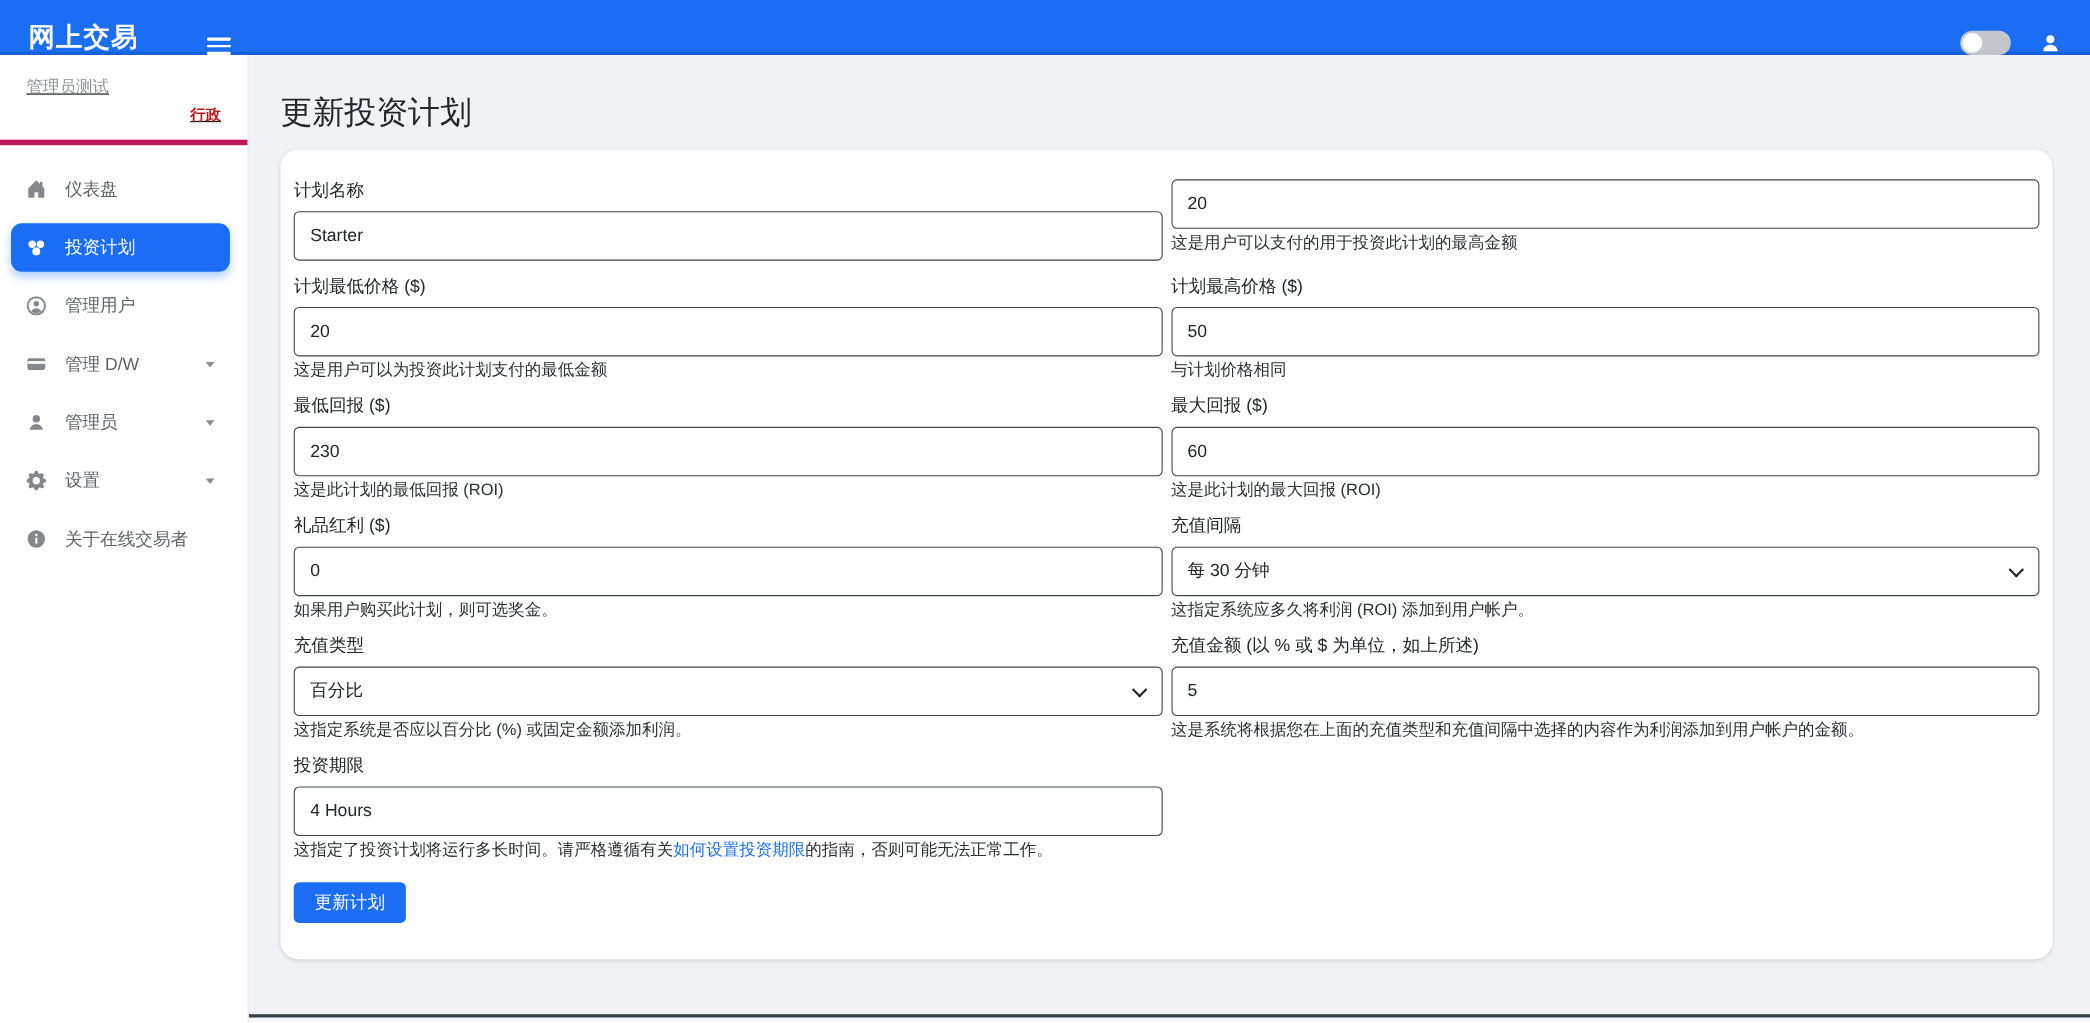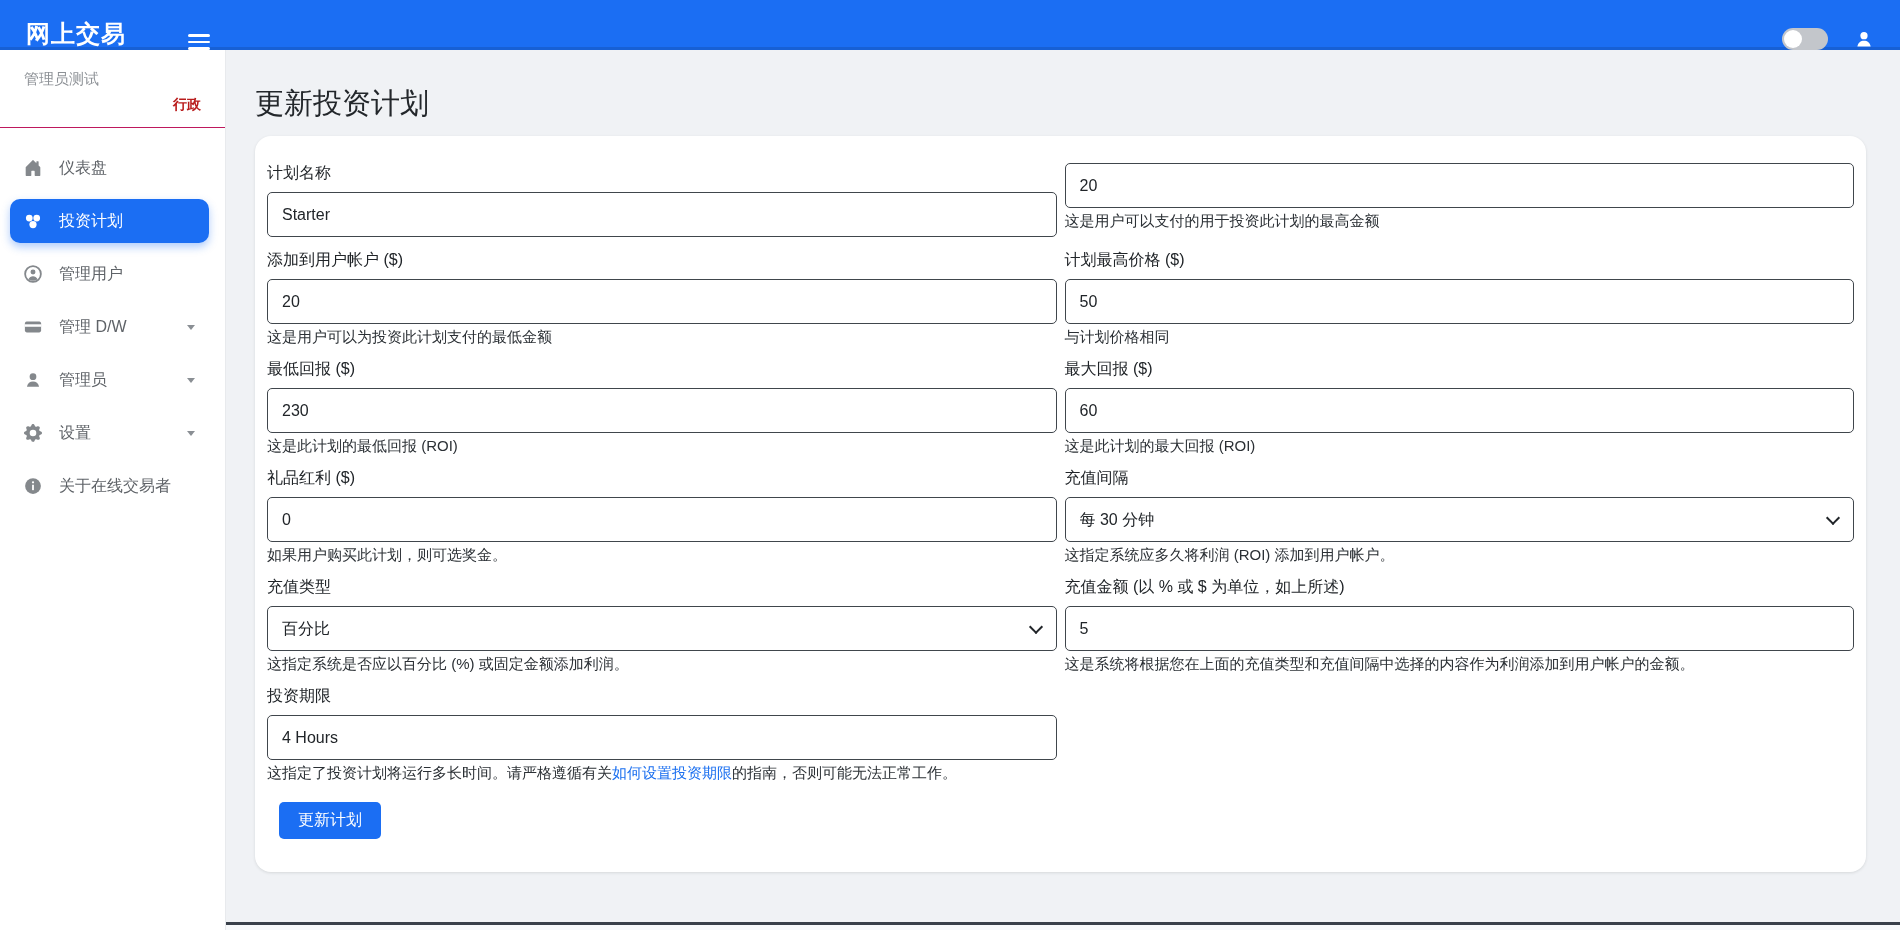--- a/index.html
+++ b/index.html
@@ -15,21 +15,21 @@
              justify-content:space-between;cursor:pointer;}
   .hamburger div{height:2.6px;background:#fff;border-radius:2px;}
   .nav-right{margin-left:auto;display:flex;align-items:center;gap:26px;}
   .toggle{width:46px;height:22px;border-radius:11px;background:#c3c6cb;position:relative;cursor:pointer;}
   .toggle .knob{position:absolute;left:2px;top:2px;width:18px;height:18px;border-radius:50%;background:#fff;}
   .nav-user svg{display:block;}
 
   
   .sidebar{position:absolute;top:50px;left:0;bottom:0;width:226px;background:#fff;
            border-right:1px solid #e8eaed;box-sizing:border-box;z-index:4;}
-  .profile{padding:20px 24px 13px;border-bottom:1px solid #be185d;}
+  .profile{padding:20px 24px 13px;border-bottom:5px solid #be185d;text-decoration:underline;}
   .profile-name{font-size:15px;color:#8d9196;}
   .profile-role{font-size:14px;font-weight:700;color:#b91c1c;margin-top:7px;text-align:right;}
   .menu{padding-top:18px;}
   .item{height:44px;margin:0 16px 9px 10px;display:flex;align-items:center;padding:0 14px;
         border-radius:10px;color:#5f6368;font-size:16px;cursor:pointer;box-sizing:border-box;}
   .item .ic{width:18px;height:18px;margin-right:17px;flex:0 0 auto;color:#84888c;}
   .item .ic svg{display:block;fill:currentColor;}
   .item.active{background:#1b6ef3;color:#fff;box-shadow:0 4px 8px rgba(27,110,243,.35);}
   .item.active .ic{color:#fff;}
   .chev{margin-left:auto;width:0;height:0;border-left:4.5px solid transparent;
@@ -49,21 +49,21 @@
            font-family:"Liberation Sans",sans-serif;font-size:16px;color:#212529;
            padding:0 14px;box-sizing:border-box;outline:none;}
   select.control{appearance:none;-webkit-appearance:none;padding-right:38px;cursor:pointer;}
   .sel-arrow{position:absolute;right:16px;top:50%;width:8px;height:8px;margin-top:-7px;
              border-right:2px solid #212529;border-bottom:2px solid #212529;
              transform:rotate(45deg);pointer-events:none;}
   .help{font-size:15px;color:#2b3035;margin-top:4px;line-height:18px;}
   .help a{color:#1a6ff0;text-decoration:none;cursor:pointer;}
   .btn-primary{display:inline-block;margin-top:7px;background:#1b6ef3;color:#fff;border:none;
                font-family:"Liberation Sans",sans-serif;font-size:16px;padding:8px 19px;
-               border-radius:5px;cursor:pointer;margin-left:12px;}
+               border-radius:5px;cursor:pointer;}
 
   
   .bottom-strip{position:absolute;left:226px;right:0;bottom:0;height:6px;background:#f7f9fb;}
   .hscroll{position:absolute;left:226px;right:0;bottom:5px;height:3px;background:#39404a;}
 </style>
 </head>
 <body>
 
 <div class="app">
 
@@ -180,21 +180,21 @@
         <div class="field">
           <label class="flabel">计划名称</label>
           <div class="ctrl-wrap"><input class="control" type="text" value="Starter" style=""></div>
         </div>
         <div class="field">
           <div class="ctrl-wrap"><input class="control" type="text" value="20" style=""></div>
           <div class="help">这是用户可以支付的用于投资此计划的最高金额</div>
         </div>
 
         <div class="field">
-          <label class="flabel">添加到用户帐户 ($)</label>
+          <label class="flabel">计划最低价格 ($)</label>
           <div class="ctrl-wrap"><input class="control" type="text" value="20" style=""></div>
           <div class="help">这是用户可以为投资此计划支付的最低金额</div>
         </div>
         <div class="field">
           <label class="flabel">计划最高价格 ($)</label>
           <div class="ctrl-wrap"><input class="control" type="text" value="50" style=""></div>
           <div class="help">与计划价格相同</div>
         </div>
 
         <div class="field">

